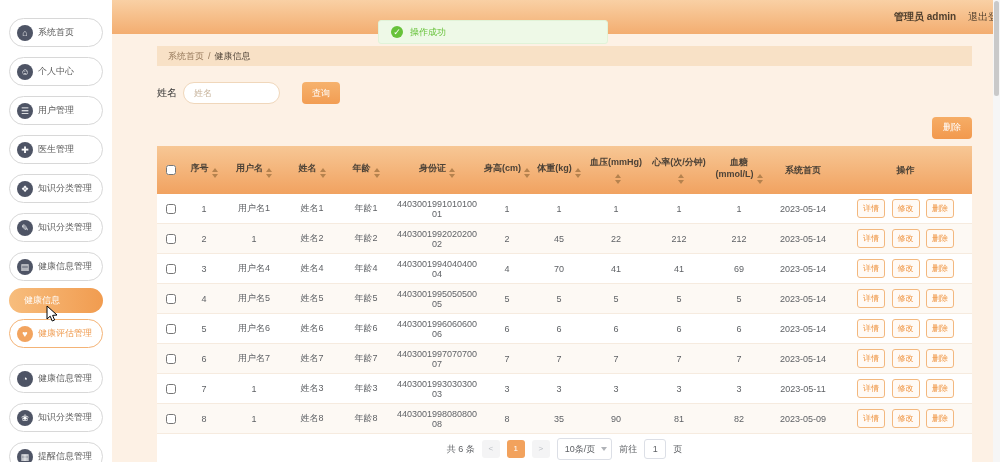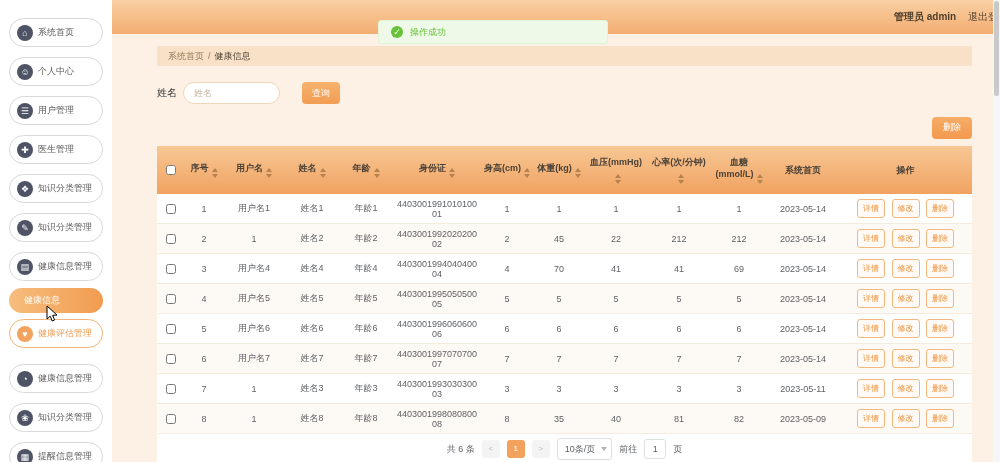--- a/index.html
+++ b/index.html
@@ -395,21 +395,21 @@
 
             <tr>
               <td><input type="checkbox" style=""></td>
               <td>8</td>
               <td>1</td>
               <td>姓名8</td>
               <td>年龄8</td>
               <td>440300199808080008</td>
               <td>8</td>
               <td>35</td>
-              <td>40</td>
+              <td>90</td>
               <td>81</td>
               <td>82</td>
               <td>2023-05-09</td>
               <td>
                 <button class="mini">详情</button>
                 <button class="mini">修改</button>
                 <button class="mini">删除</button>
               </td>
             </tr>
           </tbody>

